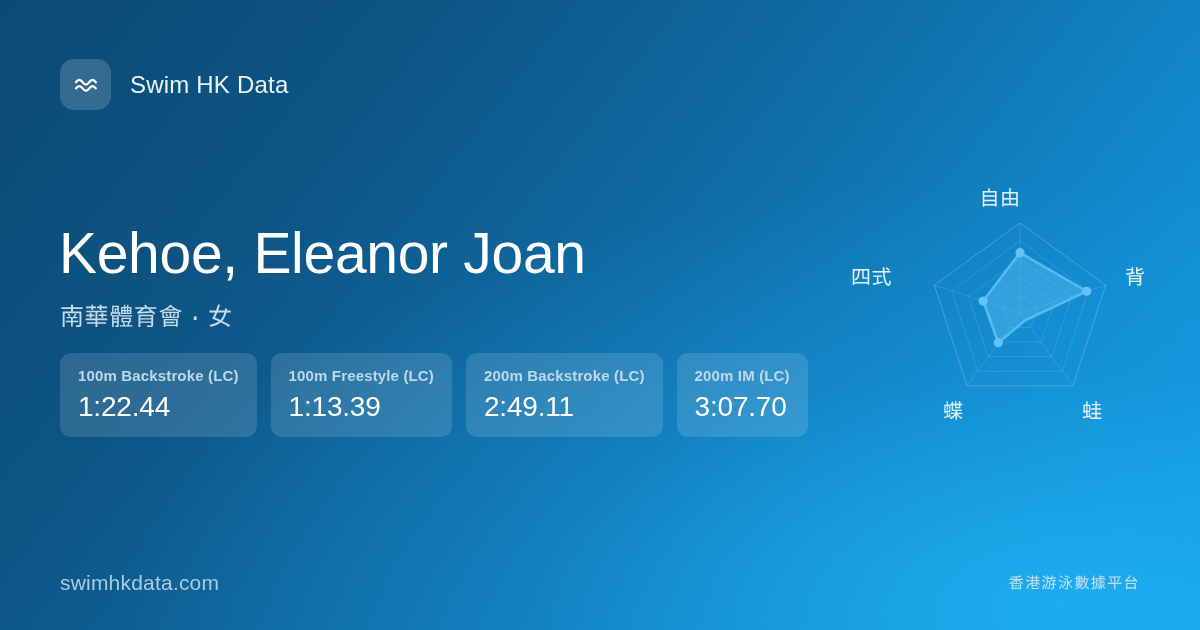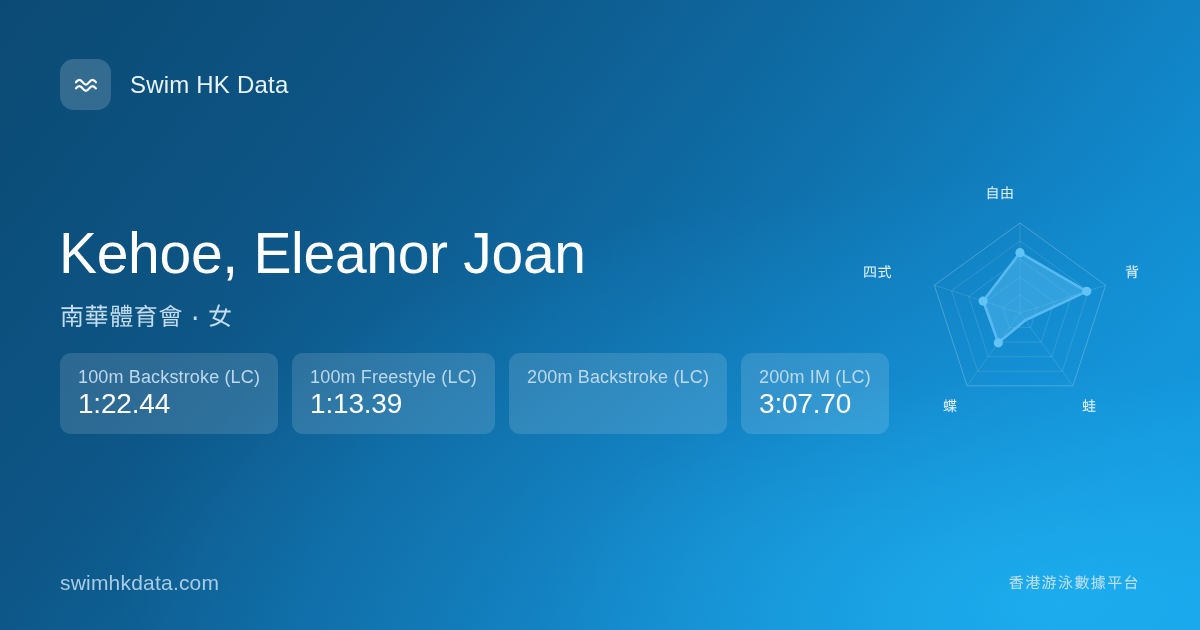--- a/index.html
+++ b/index.html
@@ -54,37 +54,37 @@
     position:absolute; left:60px; top:353px;
     display:flex; gap:14px; align-items:stretch;
   }
   .stat-card {
     background:rgba(255,255,255,0.135);
     border-radius:11px;
     padding:15px 18px 16px 18px;
     min-width:0;
   }
   .stat-label {
-    font-size:18px; font-weight:400; color:#bdd8ec;
+    font-size:15px; font-weight:700; color:#bdd8ec;
     white-space:nowrap; letter-spacing:.15px; line-height:1;
   }
   .stat-value {
-    margin-top:4px;
+    margin-top:10px;
     font-size:28px; font-weight:400; color:#ffffff;
     white-space:nowrap; letter-spacing:-0.2px; line-height:1;
   }
 
   
   #radar-panel {
     position:absolute; left:860px; top:165px;
     width:320px; height:310px;
   }
   #radar-svg { display:block; width:320px; height:255px; }
   .radar-axis-label {
-    position:absolute; font-size:14px; color:#e4f1fb;
+    position:absolute; font-size:20px; color:#e4f1fb;
     white-space:nowrap; letter-spacing:.5px;
   }
   #radar-caption {
     position:absolute; left:0; right:0; top:272px;
     text-align:center; font-size:12.5px; color:#9ec9e6;
     letter-spacing:1px;
   }
 
   
   #footer-site {
@@ -120,20 +120,21 @@
       <div class="stat-card">
         <div class="stat-label">100m Backstroke  (LC)</div>
         <div class="stat-value">1:22.44</div>
       </div>
       <div class="stat-card">
         <div class="stat-label">100m Freestyle (LC)</div>
         <div class="stat-value">1:13.39</div>
       </div>
       <div class="stat-card">
         <div class="stat-label">200m Backstroke  (LC)</div>
+        <div class="stat-value">2:49.11</div>
       </div>
       <div class="stat-card">
         <div class="stat-label">200m IM (LC)</div>
         <div class="stat-value">3:07.70</div>
       </div>
     </div>
 
   <div id="radar-panel">
     <svg id="radar-svg" viewBox="0 0 320 255">
       <g id="radar-grid">

